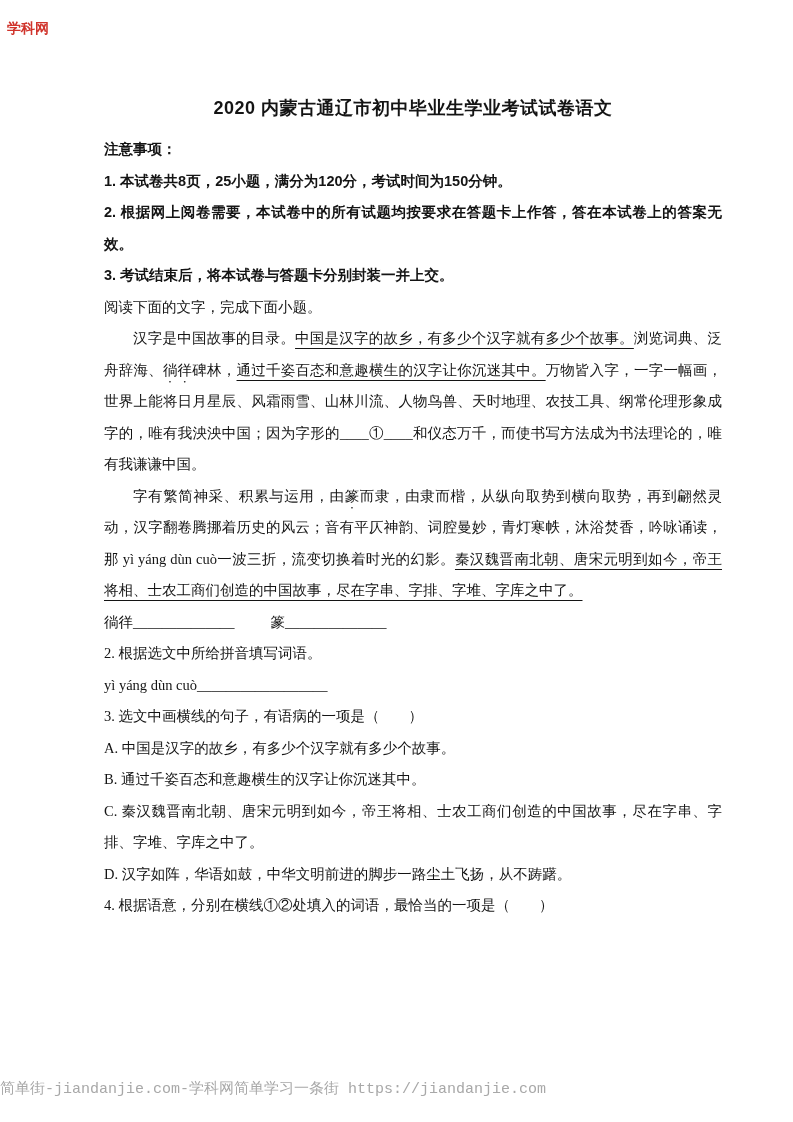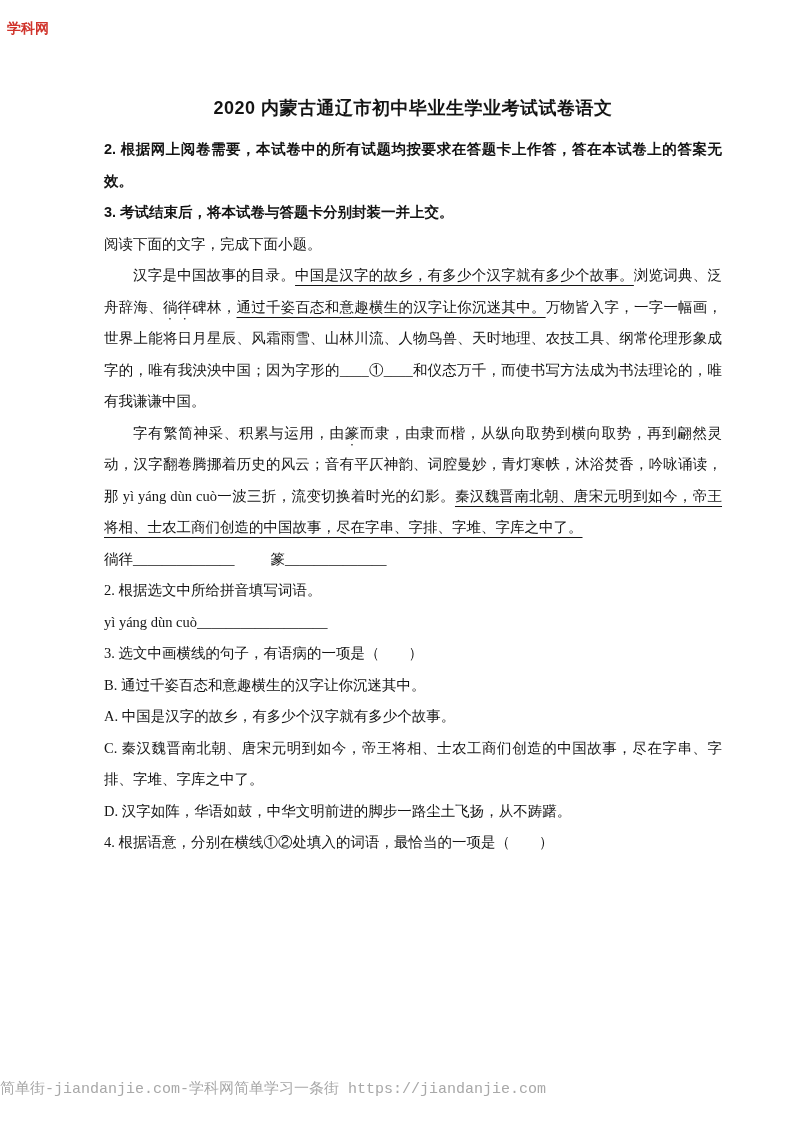--- a/index.html
+++ b/index.html
@@ -58,42 +58,44 @@
 </style>
 </head>
 <body>
 
 <div class="corner-logo">学科网</div>
 
 <div class="content">
 
   <h1 class="title">2020 内蒙古通辽市初中毕业生学业考试试卷语文</h1>
 
+  <p class="line bold">注意事项：</p>
+  <p class="line bold">1. 本试卷共8页，25小题，满分为120分，考试时间为150分钟。</p>
   <p class="line bold">2. 根据网上阅卷需要，本试卷中的所有试题均按要求在答题卡上作答，答在本试卷上的答案无效。</p>
   <p class="line bold">3. 考试结束后，将本试卷与答题卡分别封装一并上交。</p>
 
 
   <p class="line">阅读下面的文字，完成下面小题。</p>
 
   <p class="para indent"><span>汉字是中国故事的目录。</span><span class="ul">中国是汉字的故乡，有多少个汉字就有多少个故事。</span><span>浏览词典、泛舟辞海、</span><span class="dot">徜徉</span><span>碑林，</span><span class="ul">通过千姿百态和意趣横生的汉字让你沉迷其中。</span><span>万物皆入字，一字一幅画，世界上能将日月星辰、风霜雨雪、山林川流、人物鸟兽、天时地理、农技工具、纲常伦理形象成字的，唯有我泱泱中国；因为字形的____①____和仪态万千，而使书写方法成为书法理论的，唯有我谦谦中国。</span></p>
 
   <p class="para indent"><span>字有繁简神采、积累与运用，由</span><span class="dot">篆</span><span>而隶，由隶而楷，从纵向取势到横向取势，再到翩然灵动，汉字翻卷腾挪着历史的风云；音有平仄神韵、词腔曼妙，青灯寒帙，沐浴焚香，吟咏诵读，那 yì yáng dùn cuò一波三折，流变切换着时光的幻影。</span><span class="ul">秦汉魏晋南北朝、唐宋元明到如今，帝王将相、士农工商们创造的中国故事，尽在字串、字排、字堆、字库之中了。</span></p>
 
 
 
   <p class="line"><span>徜徉</span><span>______________</span><span class="gap-left">篆</span><span>______________</span></p>
 
   <p class="line">2. 根据选文中所给拼音填写词语。</p>
 
   <p class="line"><span>yì yáng dùn cuò</span><span>__________________</span></p>
 
   <p class="line">3. 选文中画横线的句子，有语病的一项是（　　）</p>
 
+  <p class="para">A. 中国是汉字的故乡，有多少个汉字就有多少个故事。</p>
   <p class="para">B. 通过千姿百态和意趣横生的汉字让你沉迷其中。</p>
-  <p class="para">A. 中国是汉字的故乡，有多少个汉字就有多少个故事。</p>
   <p class="para">C. 秦汉魏晋南北朝、唐宋元明到如今，帝王将相、士农工商们创造的中国故事，尽在字串、字排、字堆、字库之中了。</p>
   <p class="para">D. 汉字如阵，华语如鼓，中华文明前进的脚步一路尘土飞扬，从不踌躇。</p>
 
   <p class="line">4. 根据语意，分别在横线①②处填入的词语，最恰当的一项是（　　）</p>
 
 </div>
 
 <div class="footer">简单街-jiandanjie.com-学科网简单学习一条街 https://jiandanjie.com</div>
 
 </body></html>

